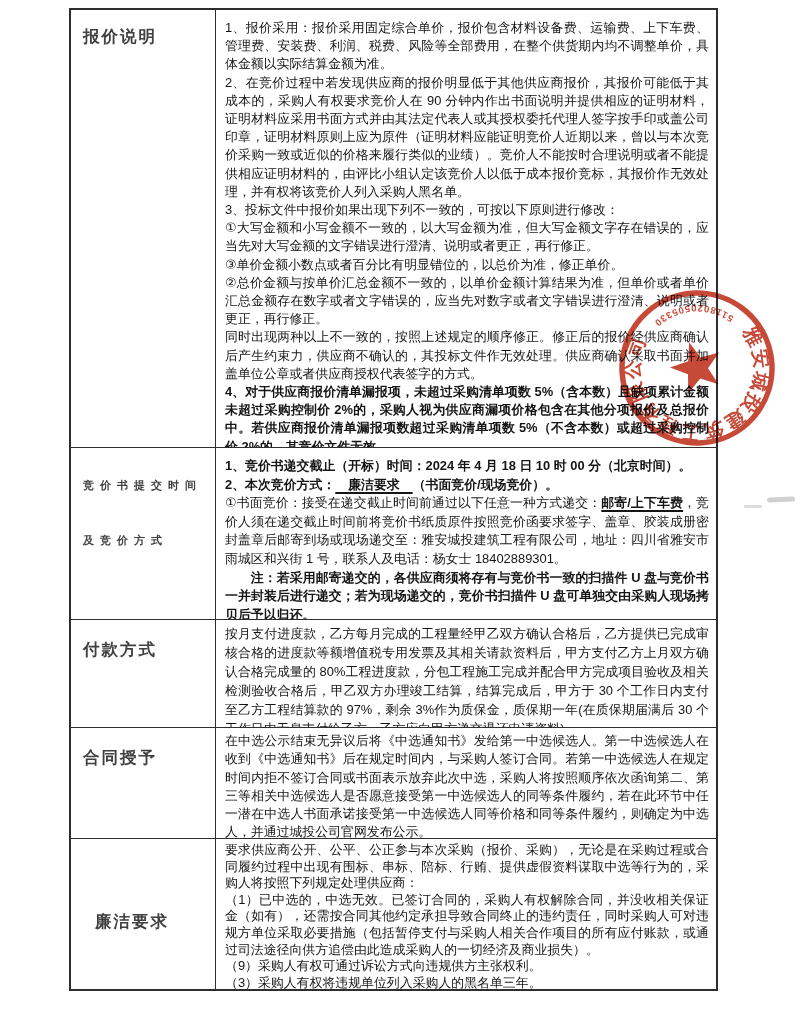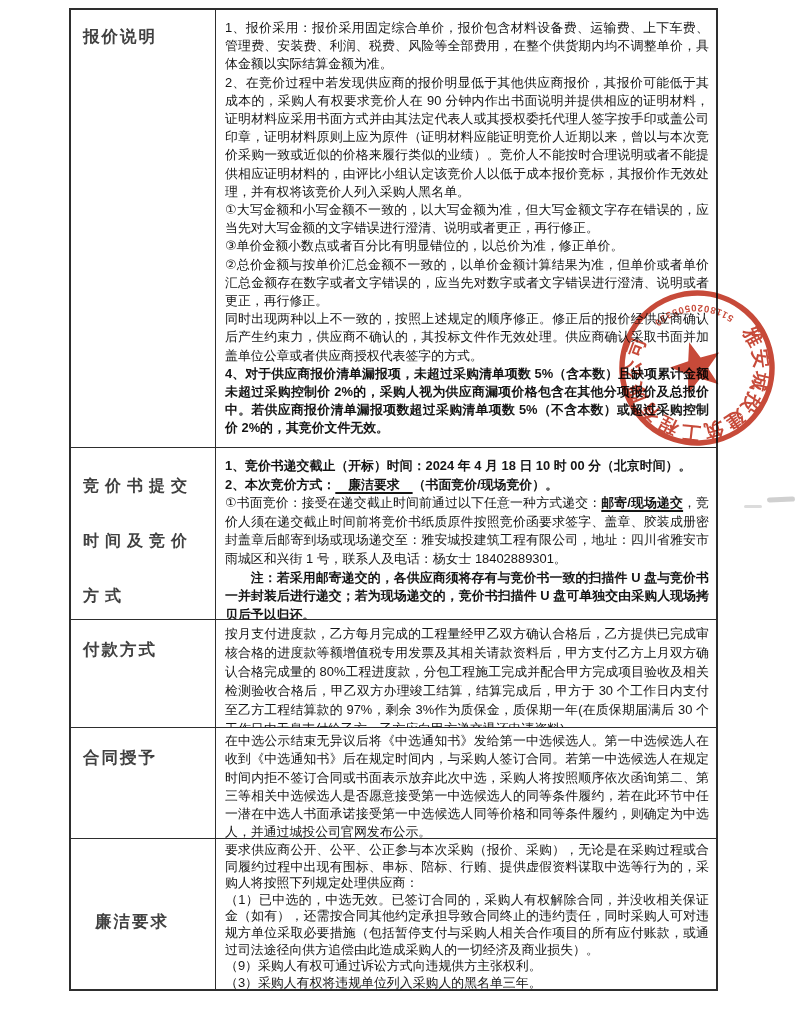--- a/index.html
+++ b/index.html
@@ -21,21 +21,21 @@
   .row-2{height:172px;}
   .row-3{height:108px;}
   .row-4{height:111px;}
   .row-5{height:150px;}
   .cell{box-sizing:border-box;overflow:hidden;}
   .cell.label{
     border-right:1.5px solid #2e2e2e;
     font-weight:bold;font-size:16.5px;letter-spacing:2px;
     padding:14px 10px 4px 12px;line-height:24px;color:#404040;
   }
-  .row-2 .cell.label{letter-spacing:6px;line-height:55px;padding:10px 10px 0 12px;font-size:16px;}
+  .row-2 .cell.label{letter-spacing:6px;line-height:55px;padding:10px 10px 0 12px;font-size:11px;}
   .row-3 .cell.label,.row-4 .cell.label{padding-top:17px;}
   .row-5 .cell.label{padding-top:70px;padding-left:24px;}
   .cell.content{
     padding:9px 7px 2px 9px;font-size:12.9px;line-height:18.2px;
     text-align:justify;color:#151515;
   }
   .row-2 .cell.content{line-height:18.6px;}
   .row-3 .cell.content{line-height:19px;padding-top:4px;}
   .row-4 .cell.content{line-height:18.3px;padding-top:4px;}
   .row-5 .cell.content{line-height:16.6px;padding-top:3px;}
@@ -60,33 +60,34 @@
 <body>
 
 <div class="page">
 
   <div class="doc-table">
       <div class="row row-1">
         <div class="cell label">报价说明</div>
         <div class="cell content">
           <p><span>1、报价采用：报价采用固定综合单价，报价包含材料设备费、运输费、上下车费、管理费、安装费、利润、税费、风险等全部费用，在整个供货期内均不调整单价，具体金额以实际结算金额为准。</span></p>
           <p><span>2、在竞价过程中若发现供应商的报价明显低于其他供应商报价，其报价可能低于其成本的，采购人有权要求竞价人在 90 分钟内作出书面说明并提供相应的证明材料，证明材料应采用书面方式并由其法定代表人或其授权委托代理人签字按手印或盖公司印章，证明材料原则上应为原件（证明材料应能证明竞价人近期以来，曾以与本次竞价采购一致或近似的价格来履行类似的业绩）。竞价人不能按时合理说明或者不能提供相应证明材料的，由评比小组认定该竞价人以低于成本报价竞标，其报价作无效处理，并有权将该竞价人列入采购人黑名单。</span></p>
+          <p><span>3、投标文件中报价如果出现下列不一致的，可按以下原则进行修改：</span></p>
           <p><span>①大写金额和小写金额不一致的，以大写金额为准，但大写金额文字存在错误的，应当先对大写金额的文字错误进行澄清、说明或者更正，再行修正。</span></p>
           <p><span>③单价金额小数点或者百分比有明显错位的，以总价为准，修正单价。</span></p>
           <p><span>②总价金额与按单价汇总金额不一致的，以单价金额计算结果为准，但单价或者单价汇总金额存在数字或者文字错误的，应当先对数字或者文字错误进行澄清、说明或者更正，再行修正。</span></p>
           <p><span>同时出现两种以上不一致的，按照上述规定的顺序修正。修正后的报价经供应商确认后产生约束力，供应商不确认的，其投标文件作无效处理。供应商确认采取书面并加盖单位公章或者供应商授权代表签字的方式。</span></p>
           <p><span class="b">4、对于供应商报价清单漏报项，未超过采购清单项数 5%（含本数）且缺项累计金额未超过采购控制价 2%的，采购人视为供应商漏项价格包含在其他分项报价及总报价中。若供应商报价清单漏报项数超过采购清单项数 5%（不含本数）或超过采购控制价 2%的，其竞价文件无效。</span></p>
         </div>
       </div>
       <div class="row row-2">
         <div class="cell label">竞价书提交时间及竞价方式</div>
         <div class="cell content">
           <p><span class="b">1、竞价书递交截止（开标）时间：2024 年 4 月 18 日 10 时 00 分（北京时间）。</span></p>
           <p><span class="b">2、本次竞价方式：</span><span class="b u">　廉洁要求　</span><span class="b">（书面竞价/现场竞价）。</span></p>
-          <p><span>①书面竞价：接受在递交截止时间前通过以下任意一种方式递交：</span><span class="b u">邮寄/现场递交</span><span>，竞价人须在递交截止时间前将竞价书纸质原件按照竞价函要求签字、盖章、胶装成册密封盖章后邮寄到场或现场递交至：雅安城投建筑工程有限公司，地址：四川省雅安市雨城区和兴街 1 号，联系人及电话：杨女士 18402889301。</span></p>
+          <p><span>①书面竞价：接受在递交截止时间前通过以下任意一种方式递交：</span><span class="b u">邮寄/上下车费</span><span>，竞价人须在递交截止时间前将竞价书纸质原件按照竞价函要求签字、盖章、胶装成册密封盖章后邮寄到场或现场递交至：雅安城投建筑工程有限公司，地址：四川省雅安市雨城区和兴街 1 号，联系人及电话：杨女士 18402889301。</span></p>
           <p class="indent"><span class="b">注：若采用邮寄递交的，各供应商须将存有与竞价书一致的扫描件 U 盘与竞价书一并封装后进行递交；若为现场递交的，竞价书扫描件 U 盘可单独交由采购人现场拷贝后予以归还。</span></p>
         </div>
       </div>
       <div class="row row-3">
         <div class="cell label">付款方式</div>
         <div class="cell content">
           <p><span>按月支付进度款，乙方每月完成的工程量经甲乙双方确认合格后，乙方提供已完成审核合格的进度款等额增值税专用发票及其相关请款资料后，甲方支付乙方上月双方确认合格完成量的 80%工程进度款，分包工程施工完成并配合甲方完成项目验收及相关检测验收合格后，甲乙双方办理竣工结算，结算完成后，甲方于 30 个工作日内支付至乙方工程结算款的 97%，剩余 3%作为质保金，质保期一年(在质保期届满后 30 个工作日内无息支付给乙方，乙方应向甲方递交退还申请资料)。</span></p>
         </div>
       </div>
       <div class="row row-4">

